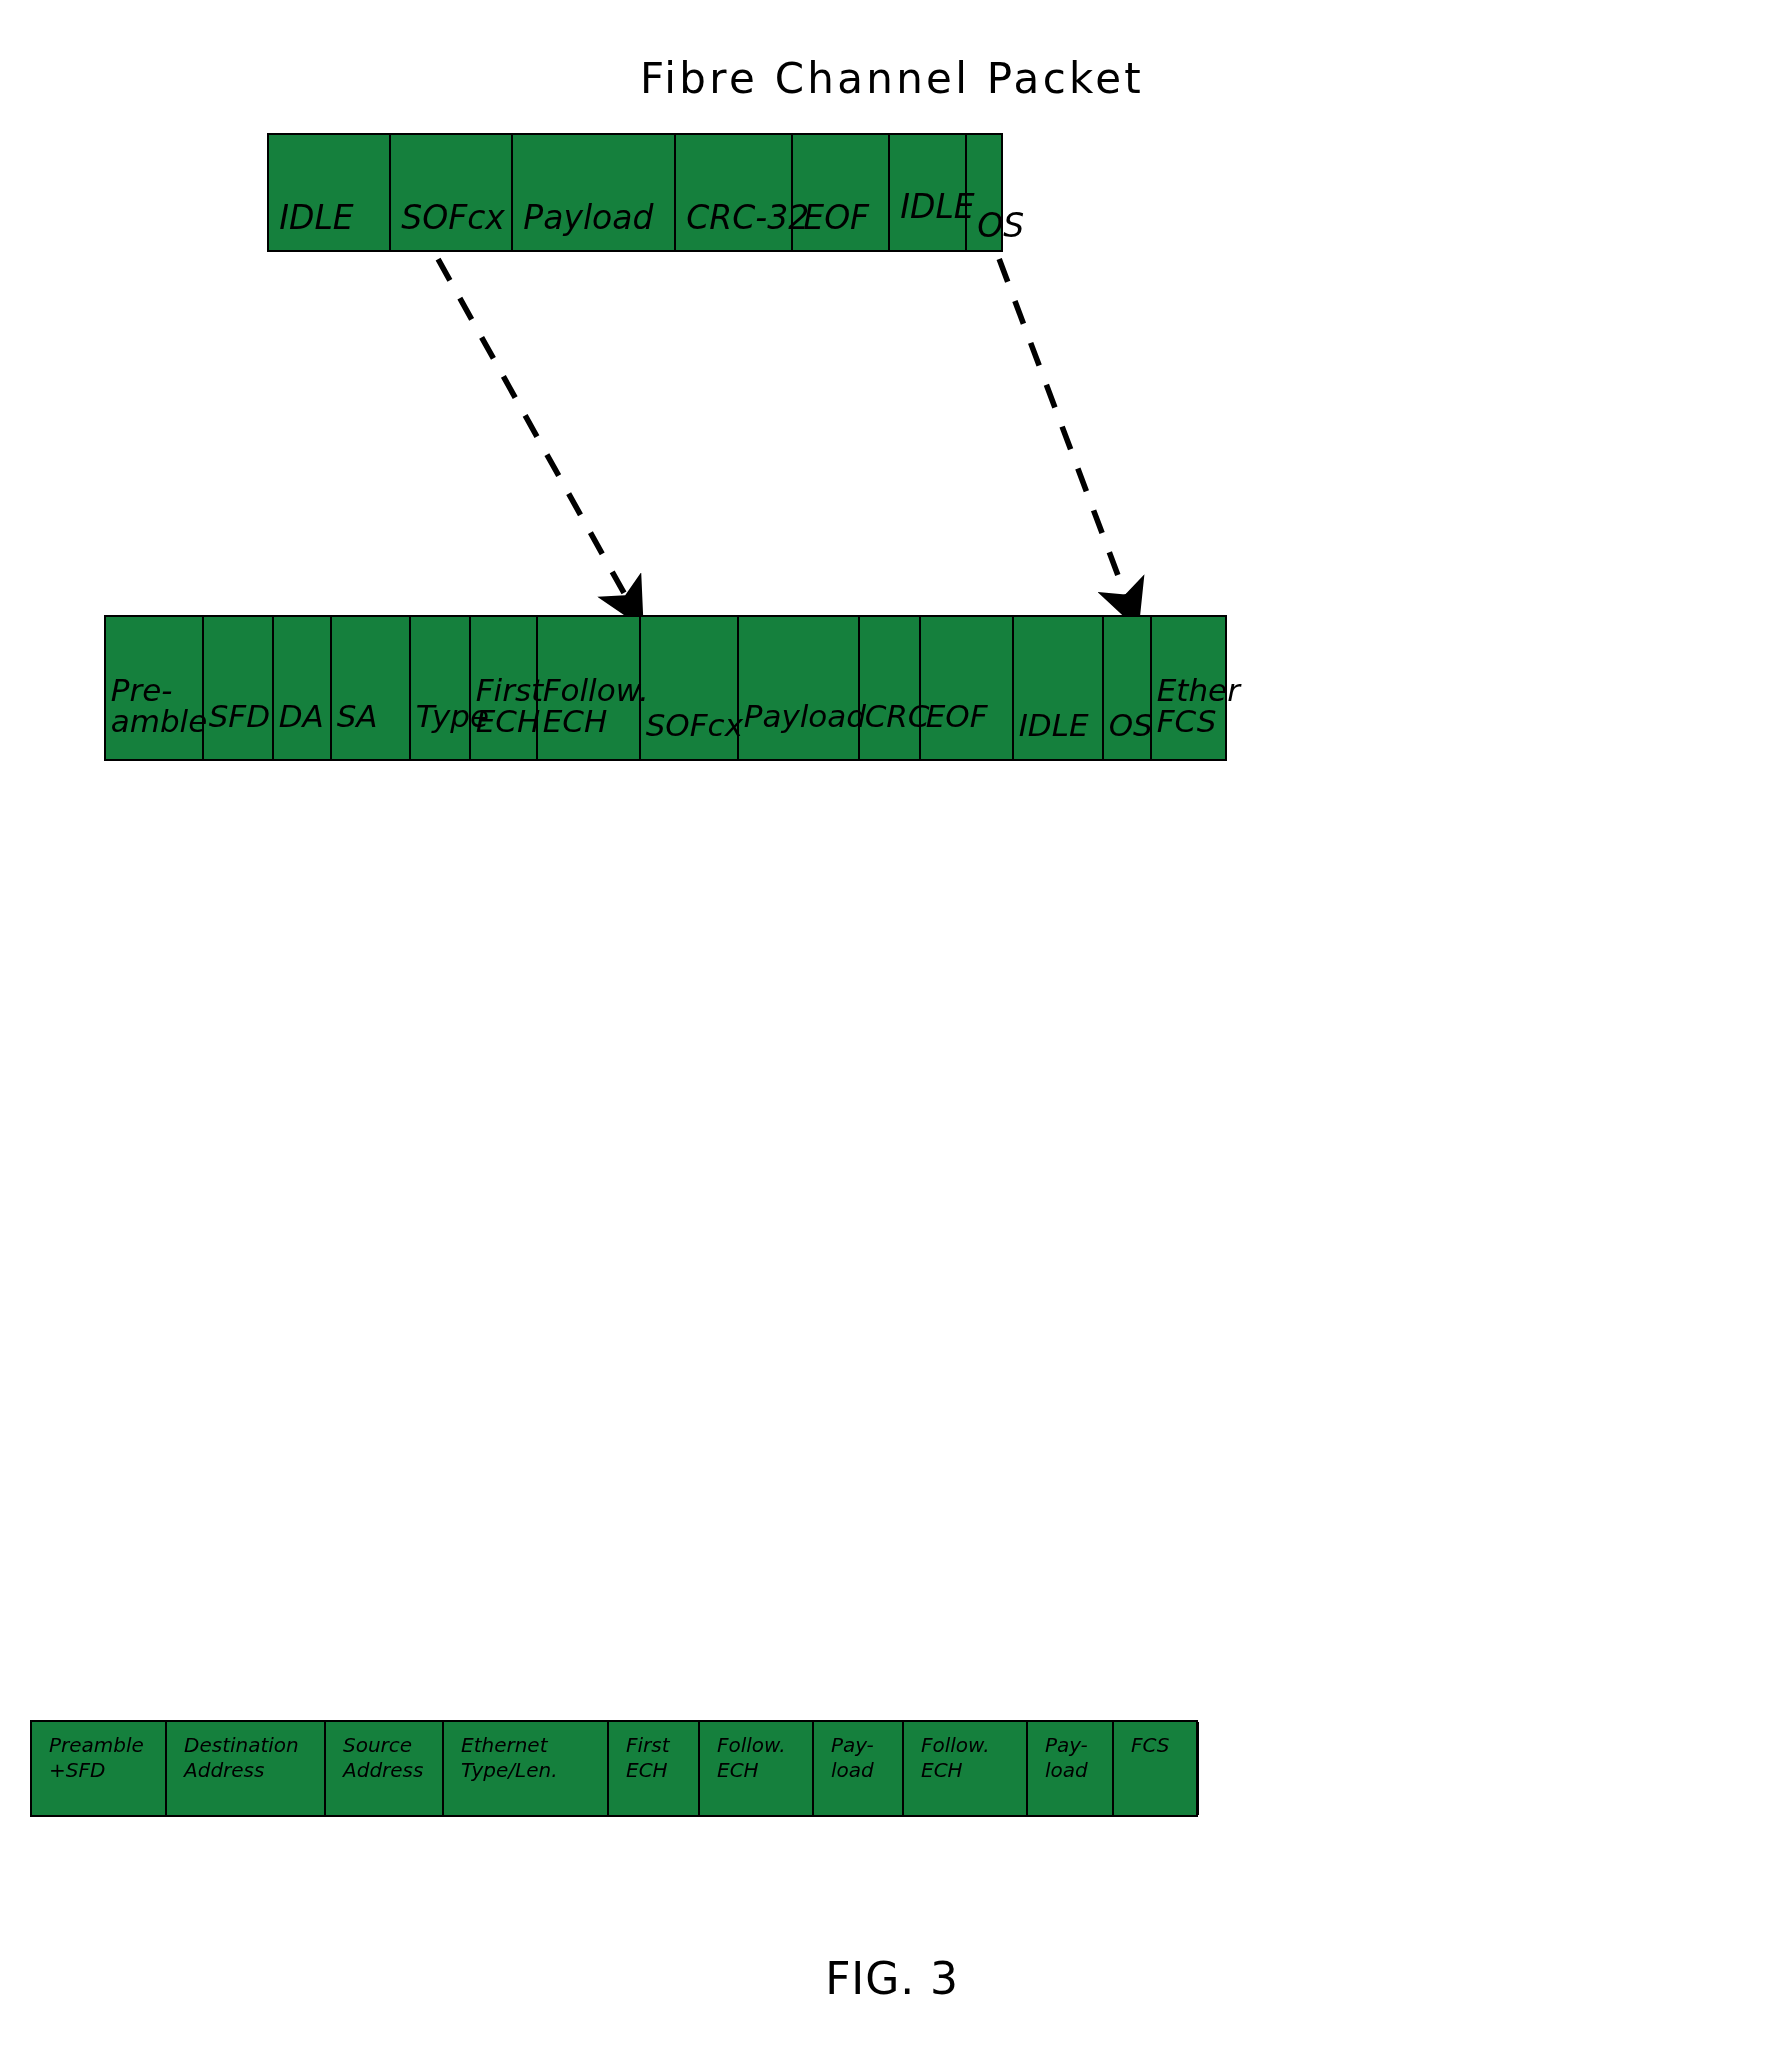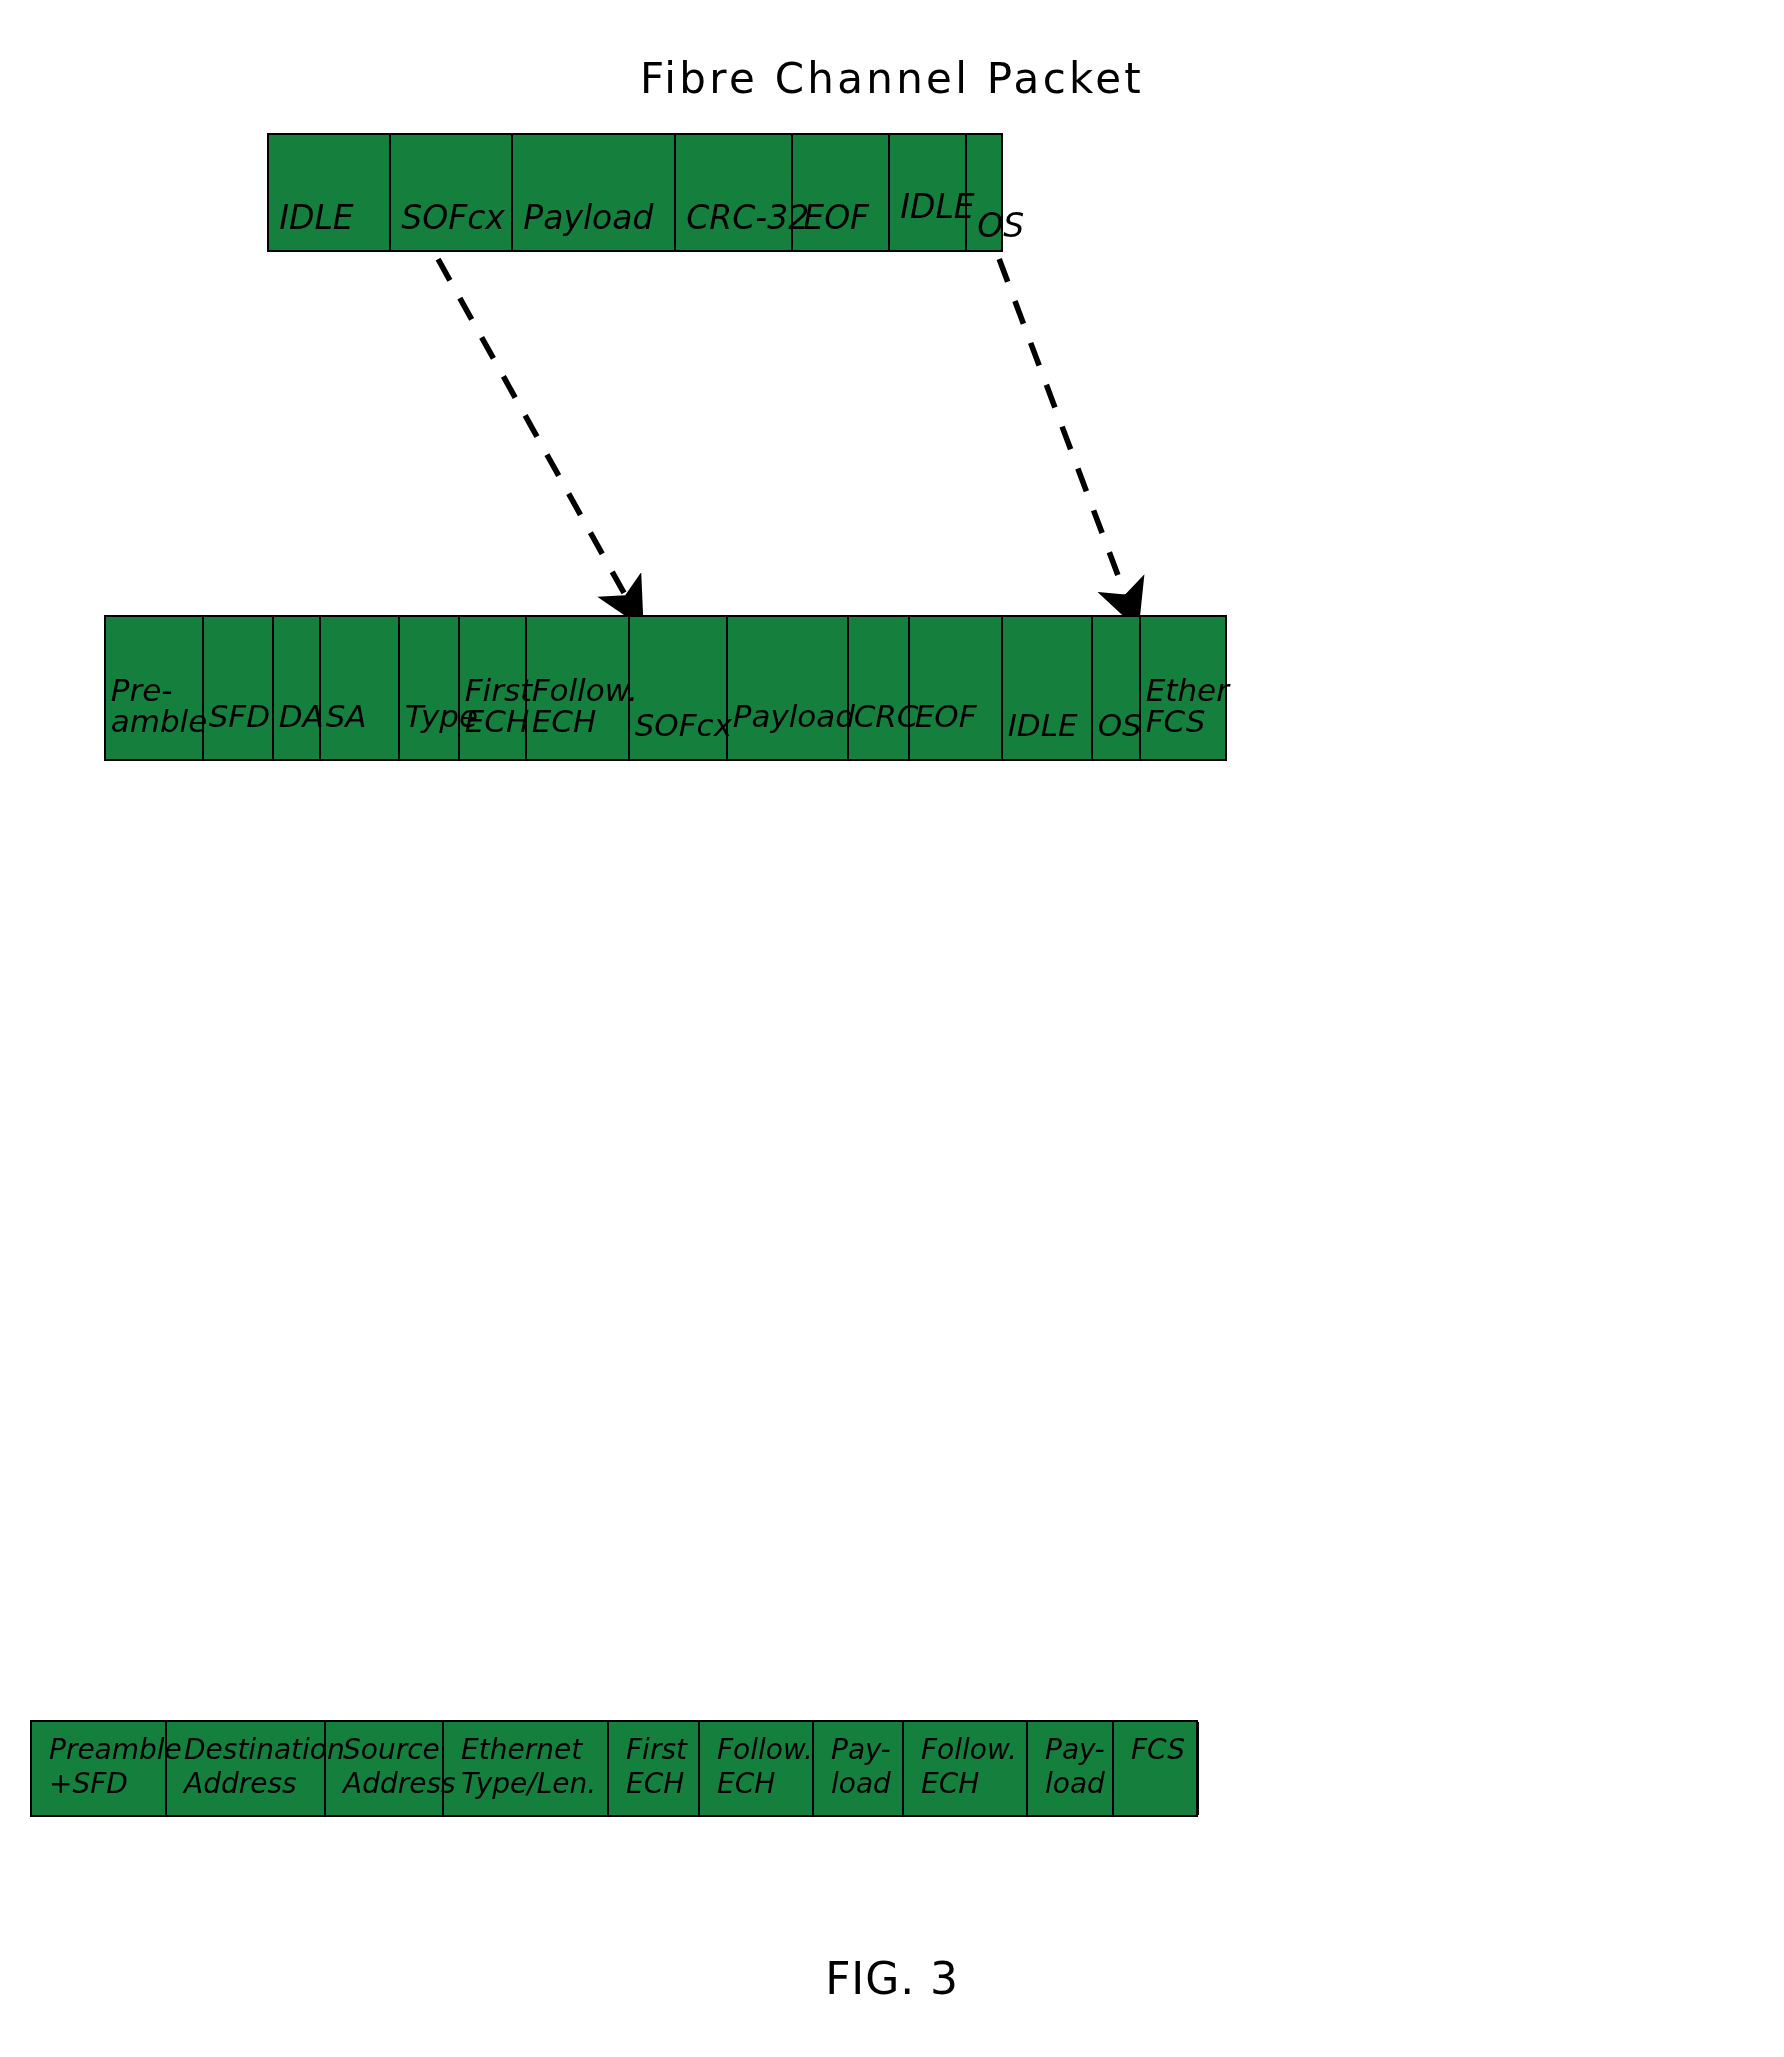--- a/index.html
+++ b/index.html
@@ -121,21 +121,21 @@
     left: 30px;
     top: 1720px;
     width: 1168px;
     height: 97px;
     border-width: 2.8px;
   }
   #fig3-strip .packet-cell {
     border-right: 2.8px solid #000;
   }
   #fig3-strip .cell-label {
-    font-size: 28px;
+    font-size: 20px;
     line-height: 1.22;
     white-space: pre-line;
     top: 11.2px;
     left: 17px;
   }
 
   
   #connectors {
     position: absolute;
     left: 0;
@@ -187,21 +187,21 @@
   </svg>
 
   <div class="packet-strip" id="ge-strip">
       <div class="packet-cell" style="width: 98px;">
         <span class="cell-label two-line">Pre-
 amble</span>
       </div>
       <div class="packet-cell" style="width: 70px;">
         <span class="cell-label">SFD</span>
       </div>
-      <div class="packet-cell" style="width: 47px;">
+      <div class="packet-cell" style="width: 58px;">
         <span class="cell-label">DA</span>
       </div>
       <div class="packet-cell" style="width: 79px;">
         <span class="cell-label">SA</span>
       </div>
       <div class="packet-cell" style="width: 60px;">
         <span class="cell-label">Type</span>
       </div>
       <div class="packet-cell" style="width: 67px;">
         <span class="cell-label two-line">First

